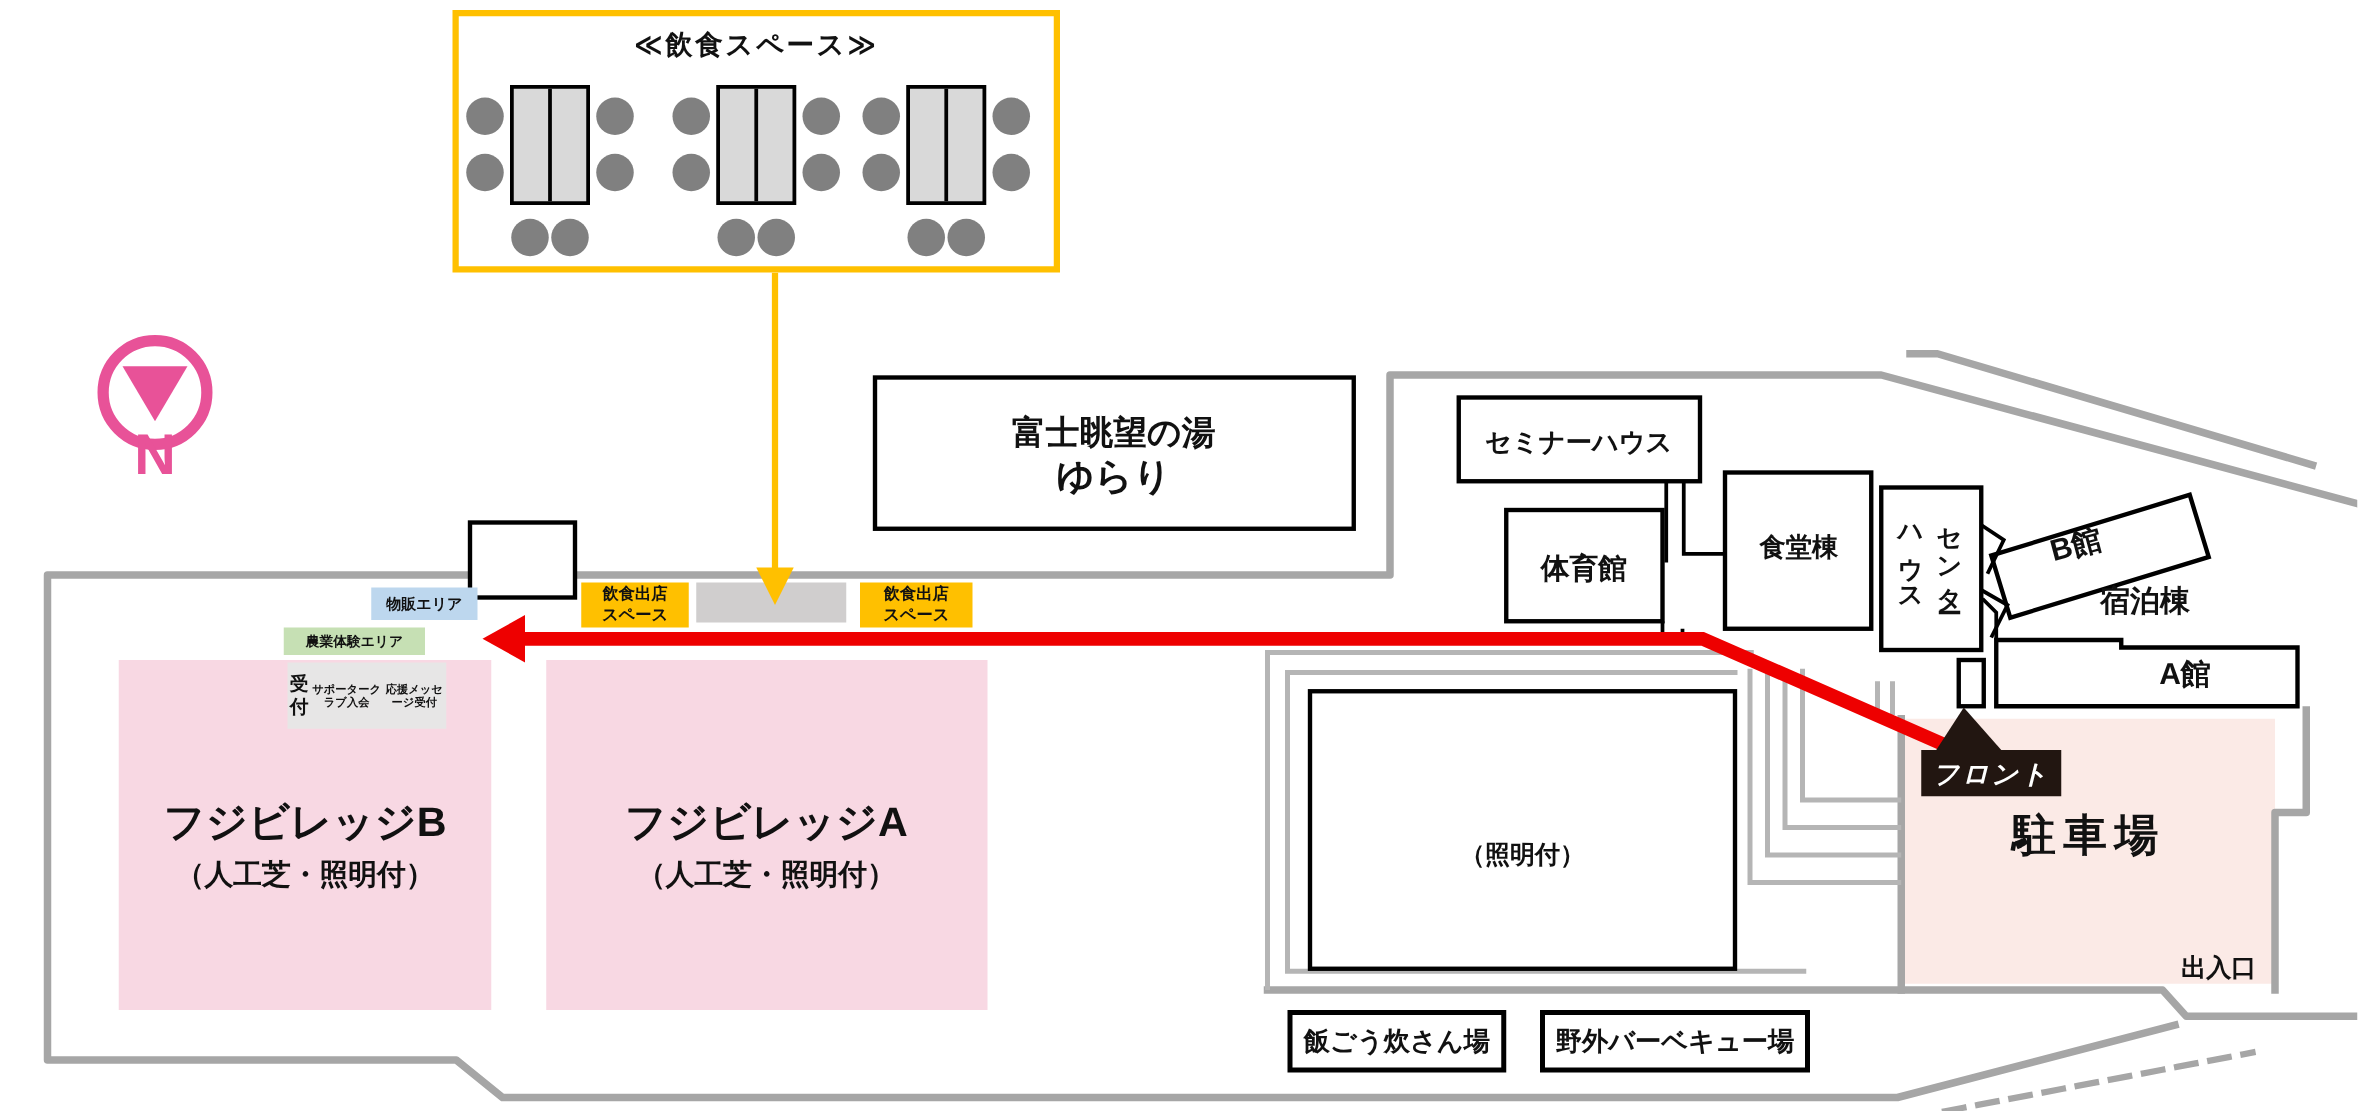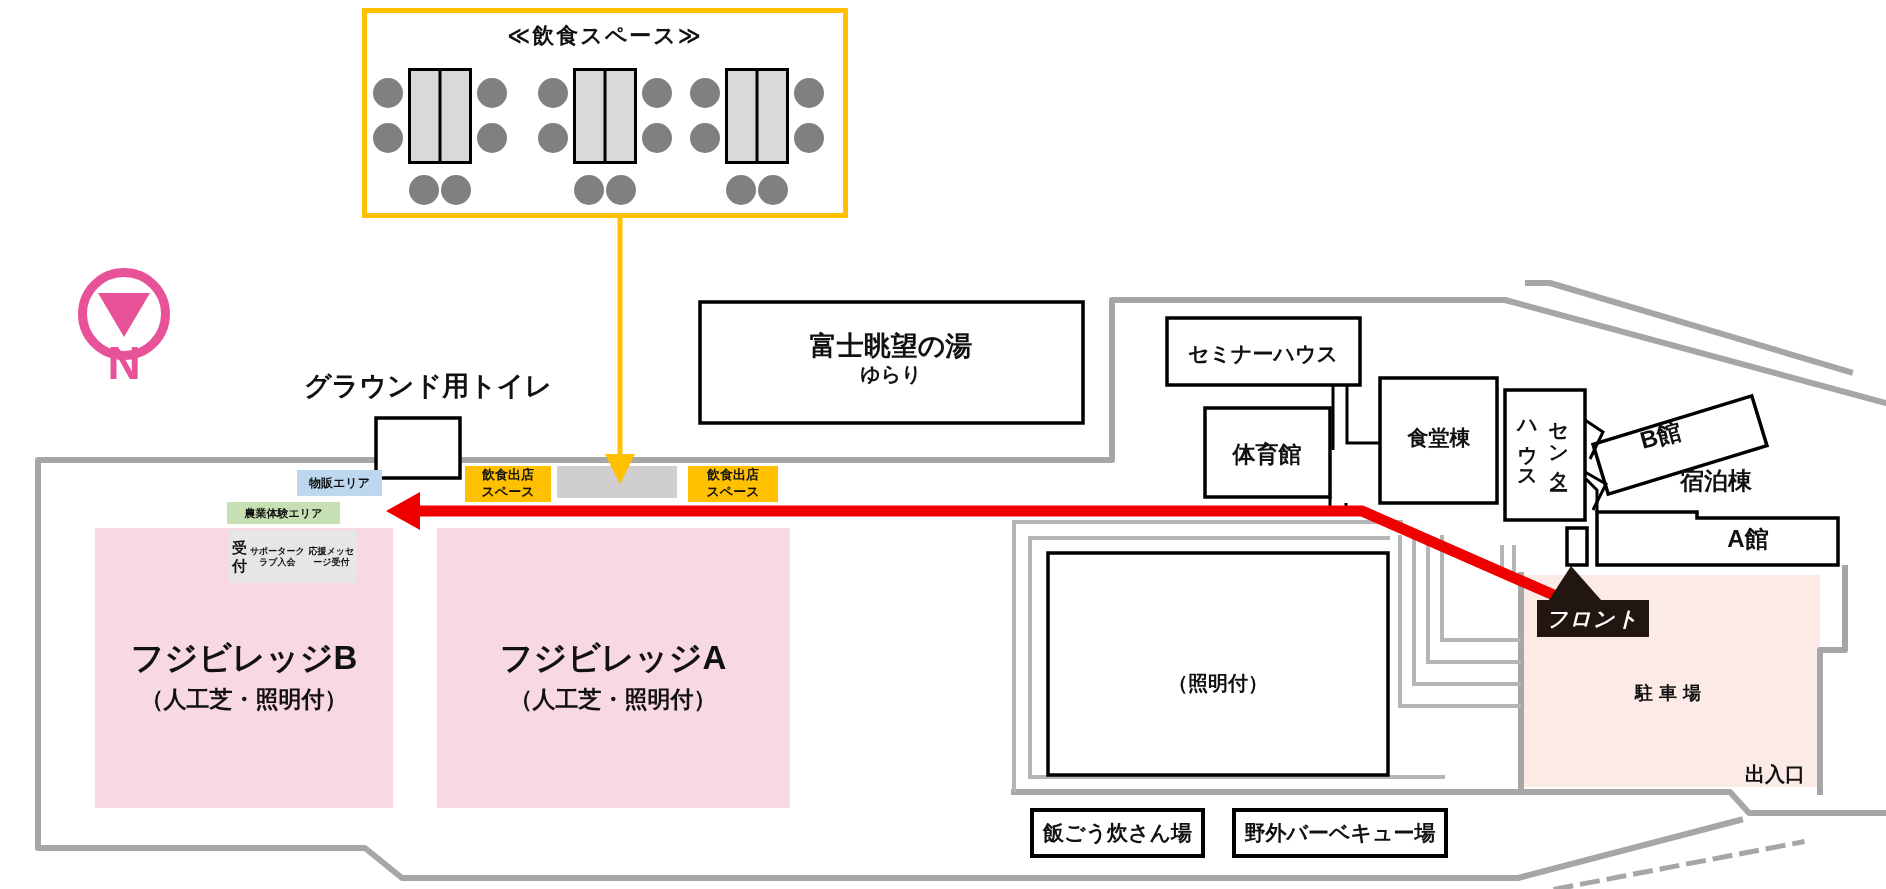--- a/index.html
+++ b/index.html
@@ -144,32 +144,31 @@
           </div>
         </div>
       </div>
   </div>
 
   <div class="compass-circle">
     <div class="compass-tri"></div>
   </div>
   <div class="compass-n">N</div>
 
-  <div class="lbl center" style="left:428px;top:368px;font-size:27px;">グラウンド用トイレ</div>
   <div class="lbl center" style="left:891px;top:328px;font-size:27px;">富士眺望の湯</div>
-  <div class="lbl center" style="left:891px;top:361px;font-size:20px;">ゆらり</div>
+  <div class="lbl center" style="left:891px;top:361px;font-size:30px;">ゆらり</div>
   <div class="lbl center" style="left:1263px;top:340px;font-size:21px;">セミナーハウス</div>
   <div class="lbl center" style="left:1267px;top:439px;font-size:23px;">体育館</div>
   <div class="lbl center" style="left:1439px;top:424px;font-size:21px;">食堂棟</div>
   <div class="vtext" style="left:1512px;top:408px;height:120px;"><span>センター</span><br><span>ハウス</span></div>
   <div class="lbl" style="left:1640px;top:420px;font-size:24px;transform:rotate(-15deg);">B館</div>
   <div class="lbl center" style="left:1716px;top:465px;font-size:24px;">宿泊棟</div>
   <div class="lbl center" style="left:1748px;top:523px;font-size:24px;">A館</div>
   <div class="lbl center" style="left:1218px;top:670px;font-size:20px;">（照明付）</div>
-  <div class="lbl center" style="left:1671px;top:645px;font-size:18px;letter-spacing:6px;margin-top:36px;">駐車場</div>
+  <div class="lbl center" style="left:1671px;top:645px;font-size:35px;letter-spacing:6px;">駐車場</div>
   <div class="lbl" style="left:1745px;top:761px;font-size:20px;">出入口</div>
 
   <div class="lbl center" style="left:244px;top:636px;font-size:33px;">フジビレッジB</div>
   <div class="lbl center" style="left:244px;top:684px;font-size:23px;">（人工芝・照明付）</div>
   <div class="lbl center" style="left:613px;top:636px;font-size:33px;">フジビレッジA</div>
   <div class="lbl center" style="left:613px;top:684px;font-size:23px;">（人工芝・照明付）</div>
 
   <div class="tag" style="left:297px;top:470px;width:85px;height:26px;background:var(--merch);font-size:12px;">物販エリア</div>
   <div class="tag" style="left:227px;top:502px;width:113px;height:22px;background:var(--farm);font-size:11px;">農業体験エリア</div>
   <div class="tag" style="left:230px;top:530px;width:127px;height:53px;background:var(--recept);flex-direction:row;line-height:1.15;">

